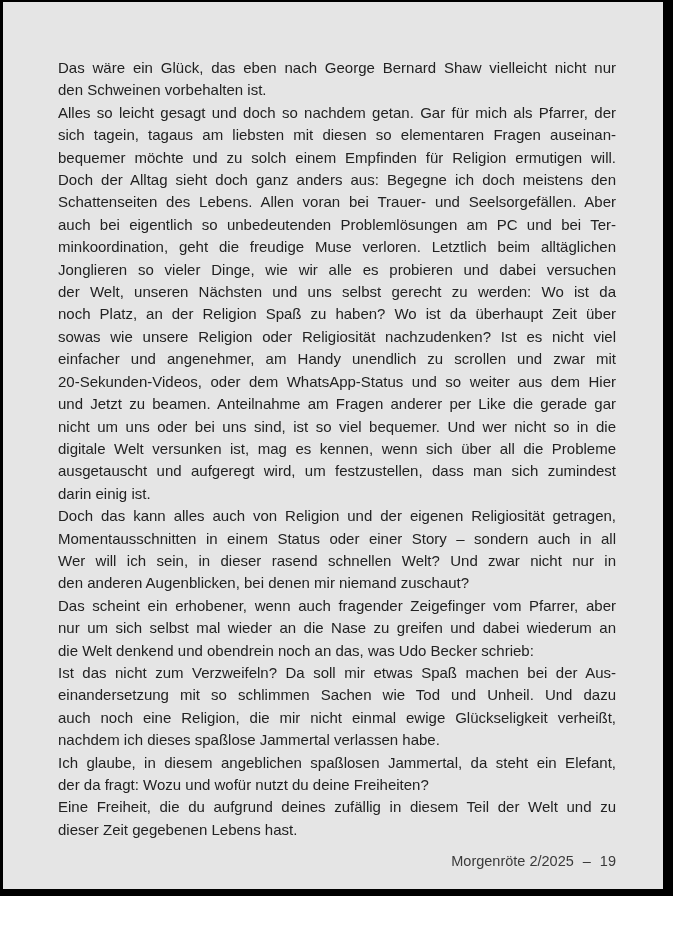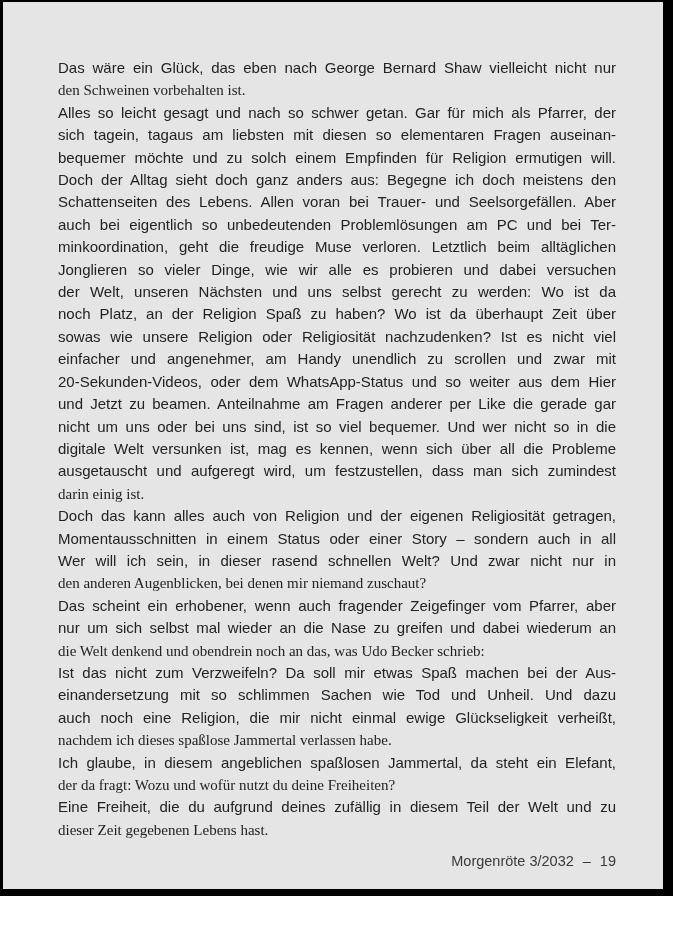--- a/index.html
+++ b/index.html
@@ -26,41 +26,40 @@
     line-height: 22.4px;
     color: #222222;
   }
   .line {
     text-align: justify;
     text-align-last: justify;
     white-space: normal;
   }
   .line.para-end {
     text-align-last: left;
-    font-family: Liberation Serif, serif;
   }
   .footer {
     margin: 10px 47px 0 55px;
     text-align: right;
     font-size: 14.5px;
     line-height: 20px;
     color: #3a3a3a;
   }
   .footer .dash {
     margin: 0 9px;
   }
 </style>
 </head>
 <body>
 
 <div class="page">
   <div class="body-text">
       <div class="line">Das wäre ein Glück, das eben nach George Bernard Shaw vielleicht nicht nur</div>
       <div class="line para-end">den Schweinen vorbehalten ist.</div>
-      <div class="line">Alles so leicht gesagt und nach so schwer getan. Gar für mich als Pfarrer, der</div>
+      <div class="line">Alles so leicht gesagt und doch so nachdem getan. Gar für mich als Pfarrer, der</div>
       <div class="line">sich tagein, tagaus am liebsten mit diesen so elementaren Fragen auseinan-</div>
       <div class="line">bequemer möchte und zu solch einem Empfinden für Religion ermutigen will.</div>
       <div class="line">Doch der Alltag sieht doch ganz anders aus: Begegne ich doch meistens den</div>
       <div class="line">Schattenseiten des Lebens. Allen voran bei Trauer- und Seelsorgefällen. Aber</div>
       <div class="line">auch bei eigentlich so unbedeutenden Problemlösungen am PC und bei Ter-</div>
       <div class="line">minkoordination, geht die freudige Muse verloren. Letztlich beim alltäglichen</div>
       <div class="line">Jonglieren so vieler Dinge, wie wir alle es probieren und dabei versuchen</div>
       <div class="line">der Welt, unseren Nächsten und uns selbst gerecht zu werden: Wo ist da</div>
       <div class="line">noch Platz, an der Religion Spaß zu haben? Wo ist da überhaupt Zeit über</div>
       <div class="line">sowas wie unsere Religion oder Religiosität nachzudenken? Ist es nicht viel</div>
@@ -81,15 +80,15 @@
       <div class="line">Ist das nicht zum Verzweifeln? Da soll mir etwas Spaß machen bei der Aus-</div>
       <div class="line">einandersetzung mit so schlimmen Sachen wie Tod und Unheil. Und dazu</div>
       <div class="line">auch noch eine Religion, die mir nicht einmal ewige Glückseligkeit verheißt,</div>
       <div class="line para-end">nachdem ich dieses spaßlose Jammertal verlassen habe.</div>
       <div class="line">Ich glaube, in diesem angeblichen spaßlosen Jammertal, da steht ein Elefant,</div>
       <div class="line para-end">der da fragt: Wozu und wofür nutzt du deine Freiheiten?</div>
       <div class="line">Eine Freiheit, die du aufgrund deines zufällig in diesem Teil der Welt und zu</div>
       <div class="line para-end">dieser Zeit gegebenen Lebens hast.</div>
     </div>
   <div class="footer">
-    <span>Morgenröte 3/2032</span><span class="dash">–</span><span>19</span>
+    <span>Morgenröte 2/2025</span><span class="dash">–</span><span>19</span>
   </div>
 </div>
 
 </body></html>

